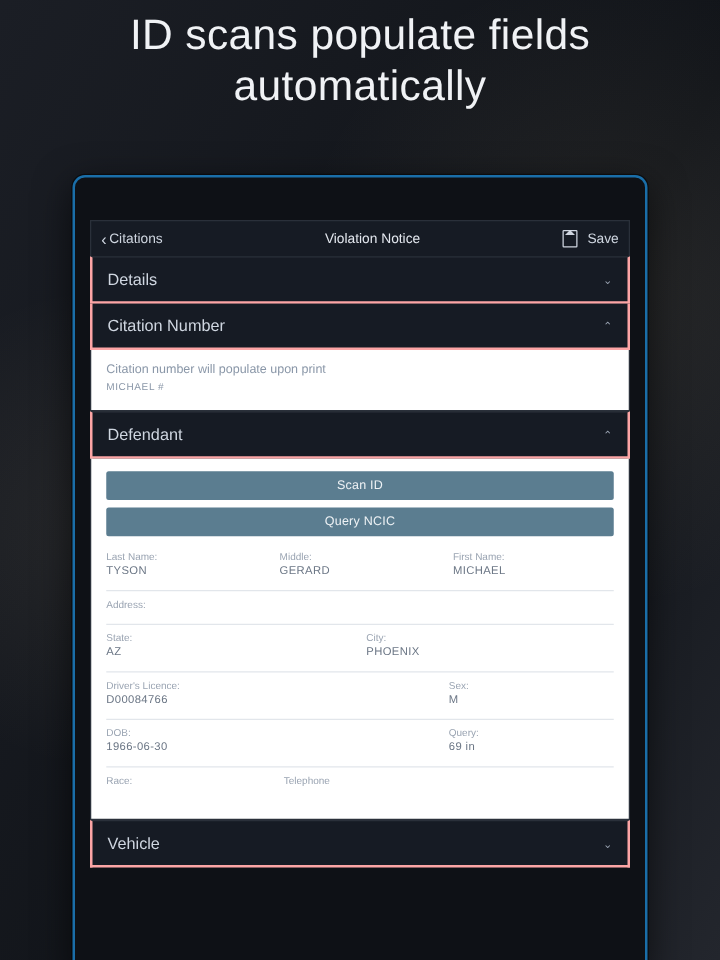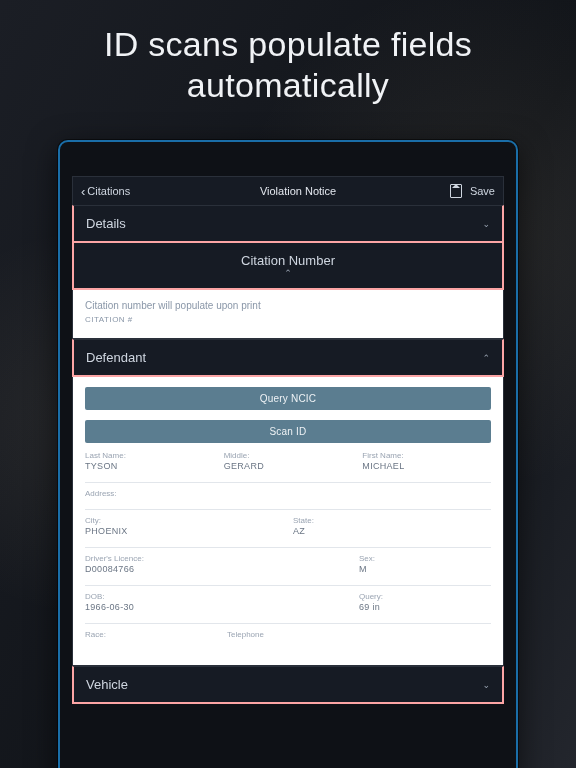--- a/index.html
+++ b/index.html
@@ -18,21 +18,21 @@
   filter: blur(0.5px);
 }
 .headline {
   position: relative;
   z-index: 2;
   text-align: center;
   color: #f0f2f5;
   font-size: 34px;
   font-weight: 300;
   line-height: 1.2;
-  padding: 24px 30px 18px;
+  padding: 8px 30px 18px;
   letter-spacing: 0.3px;
 }
 .device {
   position: absolute;
   left: 50%;
   transform: translateX(-50%);
   top: 140px;
   width: 460px;
   height: 640px;
   background: #0e1116;
@@ -52,21 +52,21 @@
 .nav-left .chev { font-size: 13px; line-height: 1; }
 .nav-center { font-size: 11px; color: #e3e7ee; margin-left: 16px; }
 .nav-right { display: flex; align-items: center; gap: 8px; }
 .share-icon { width: 12px; height: 14px; border: 1px solid #cfd6e0; border-radius: 1px; position: relative; display:inline-block;}
 .share-icon::before { content:""; position:absolute; top:-5px; left:50%; transform:translateX(-50%); border:4px solid transparent; border-bottom-color:#cfd6e0; }
 .section-header {
   background: #161b24; border: 2px solid #fca5a5; border-top: 1px solid #2a303a;
   color: #cfd6e0; font-size: 13px; font-weight: 300;
   padding: 10px 12px; display: flex; justify-content: space-between; align-items: center;
 }
-.section-header + .section-header { border-top: none; flex-direction: column; }
+.section-header + .section-header { border-top: none; }
 .section-header .caret { font-size: 9px; color: #9aa4b2; }
 .panel {
   background: #ffffff; border: 1px solid #2a303a; border-top: none;
   padding: 10px 12px;
 }
 .panel.citation p { font-size: 10px; color: #8a97a8; margin-bottom: 4px; }
 .panel.citation .sub { font-size: 8px; color: #8a97a8; letter-spacing: 0.5px; }
 .action-btn {
   background: #5b7d90; color: #eef2f5; font-size: 10px; letter-spacing: 0.2px;
   text-align: center; padding: 6px 0; border-radius: 2px; margin-bottom: 6px;
@@ -106,30 +106,30 @@
       <span>Details</span>
       <span class="caret">⌄</span>
     </div>
 
     <div class="section-header">
       <span>Citation Number</span>
       <span class="caret">⌃</span>
     </div>
     <div class="panel citation">
       <p>Citation number will populate upon print</p>
-      <p class="sub">CITATION #</p>
+      <p class="sub">MICHAEL #</p>
     </div>
 
     <div class="section-header">
       <span>Defendant</span>
       <span class="caret">⌃</span>
     </div>
     <div class="panel">
+      <div class="action-btn">Scan ID</div>
       <div class="action-btn last">Query NCIC</div>
-      <div class="action-btn">Scan ID</div>
 
       <div class="row">
         <div class="col field-block">
           <div class="label">Last Name:</div>
           <div class="value">TYSON</div>
         </div>
         <div class="col field-block">
           <div class="label">Middle:</div>
           <div class="value">GERARD</div>
         </div>
@@ -140,26 +140,26 @@
       </div>
       <div class="hr"></div>
 
       <div class="field-block">
         <div class="label">Address:</div>
       </div>
       <div class="hr"></div>
 
       <div class="row">
         <div class="col field-block">
+          <div class="label">State:</div>
+          <div class="value">AZ</div>
+        </div>
+        <div class="col field-block">
           <div class="label">City:</div>
           <div class="value">PHOENIX</div>
-        </div>
-        <div class="col field-block">
-          <div class="label">State:</div>
-          <div class="value">AZ</div>
         </div>
       </div>
       <div class="hr"></div>
 
       <div class="row">
         <div class="col wide field-block">
           <div class="label">Driver's Licence:</div>
           <div class="value">D00084766</div>
         </div>
         <div class="col field-block">

